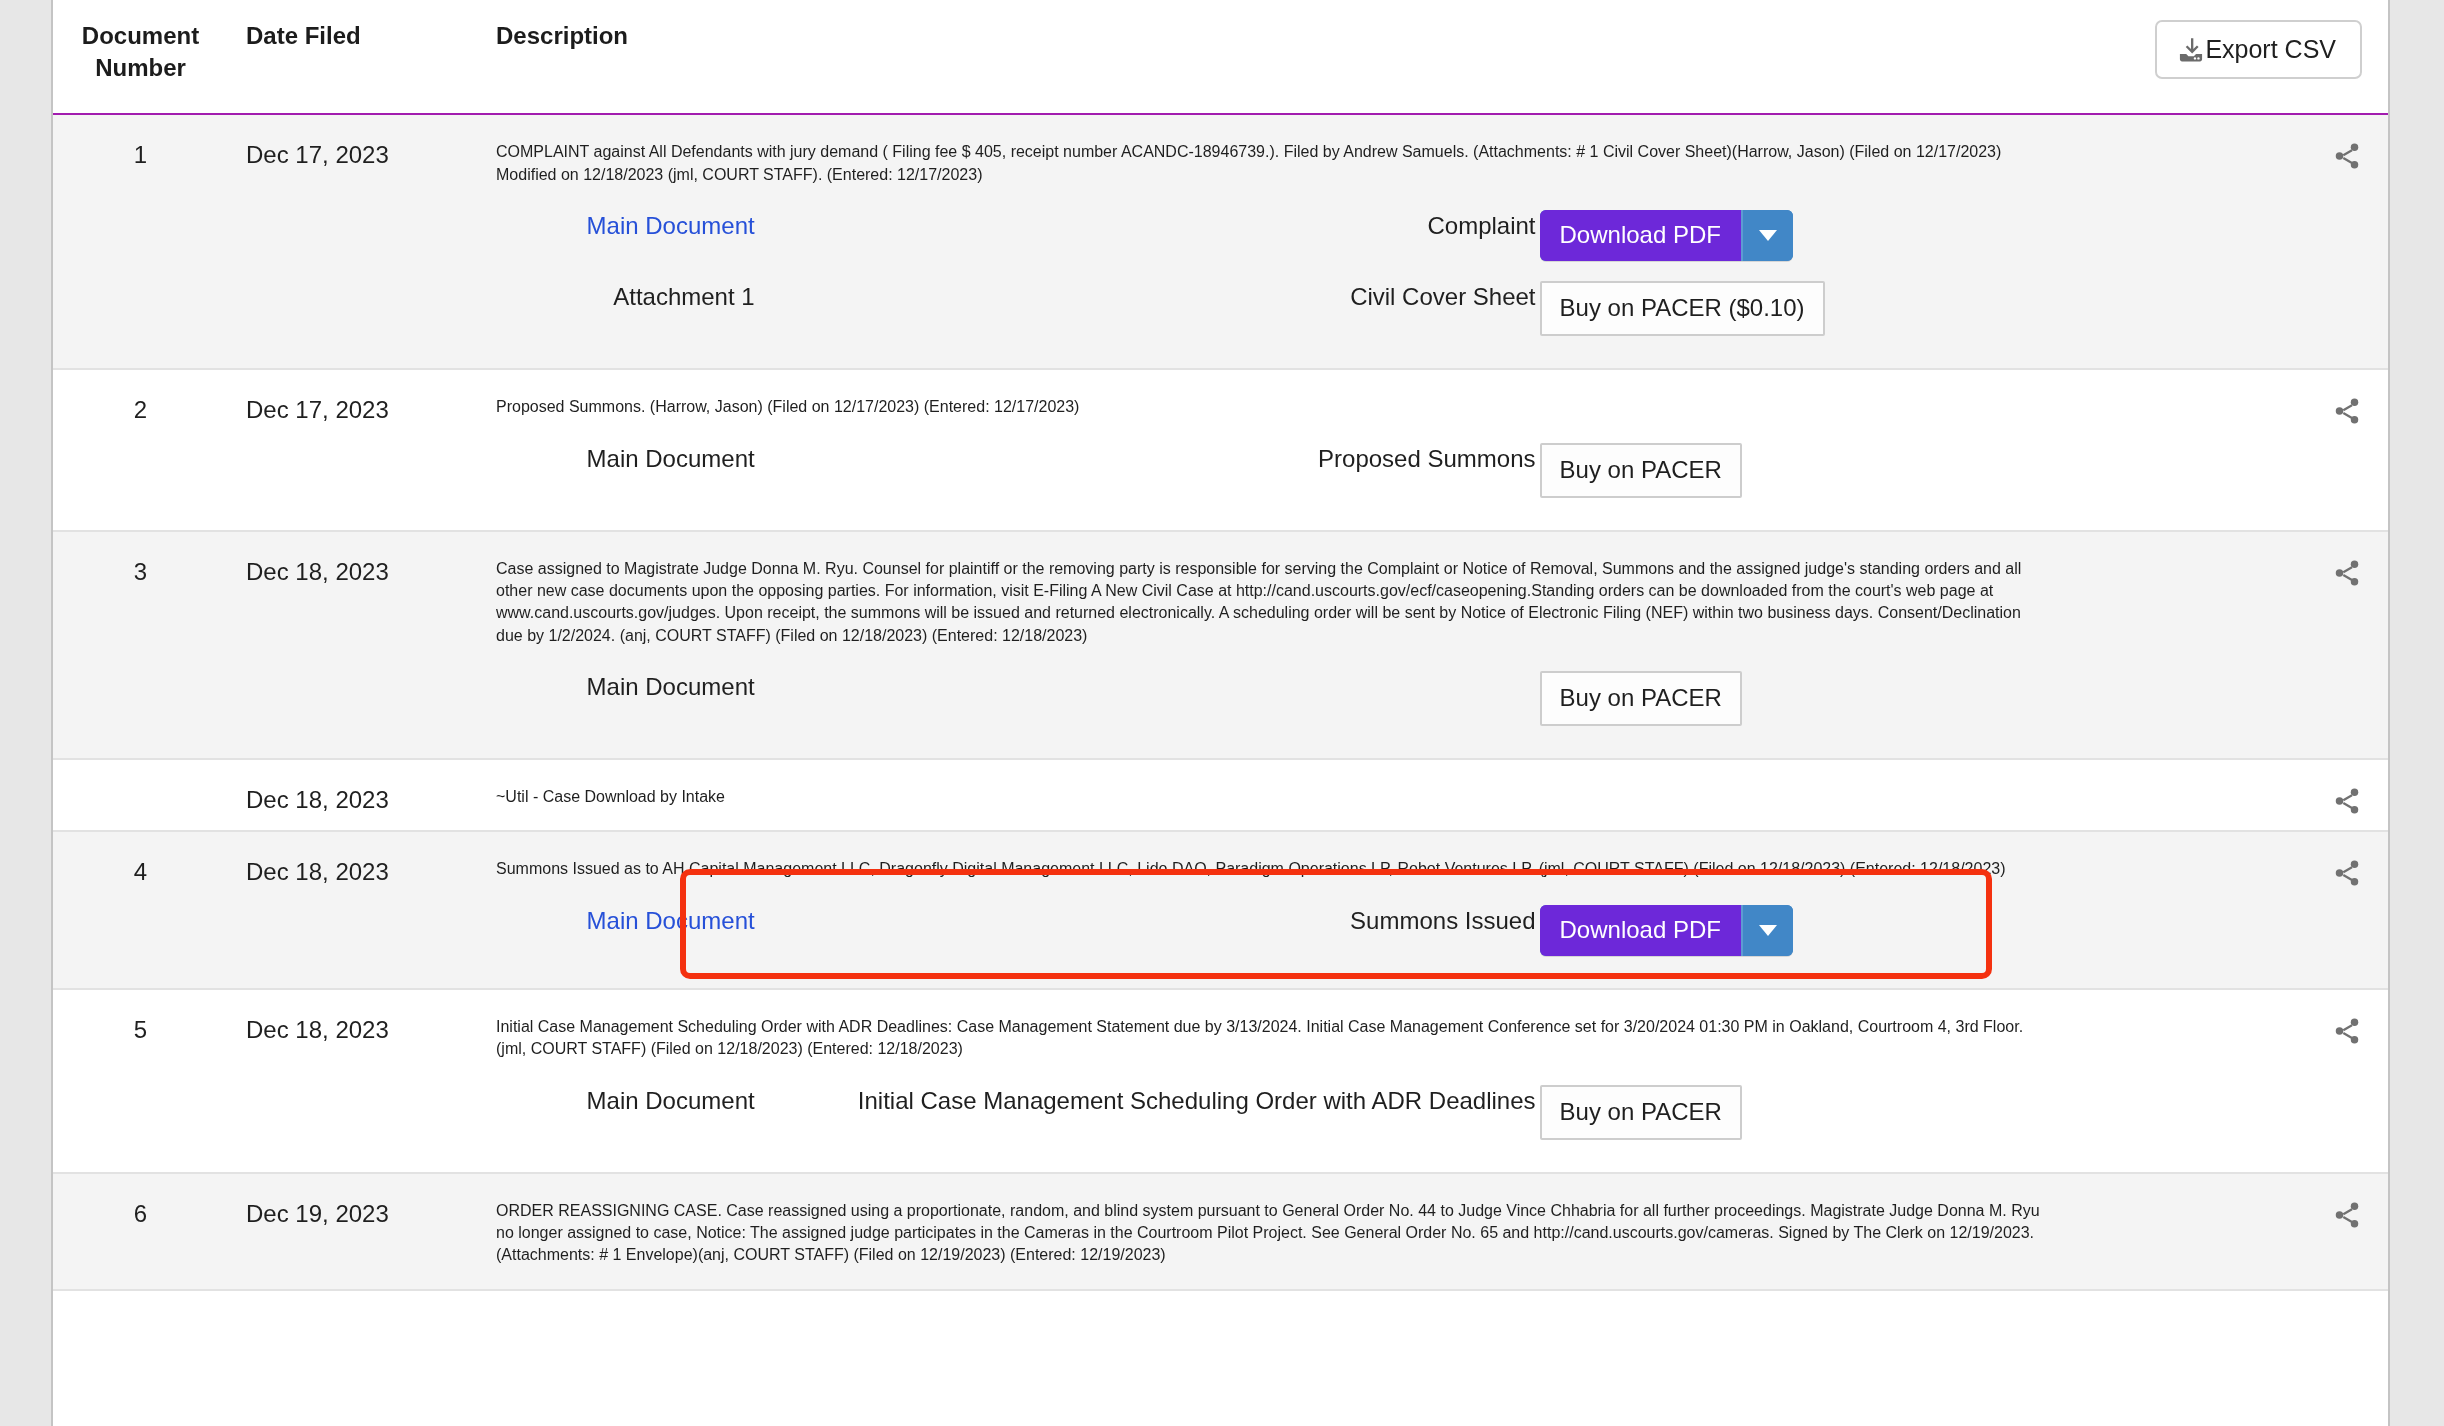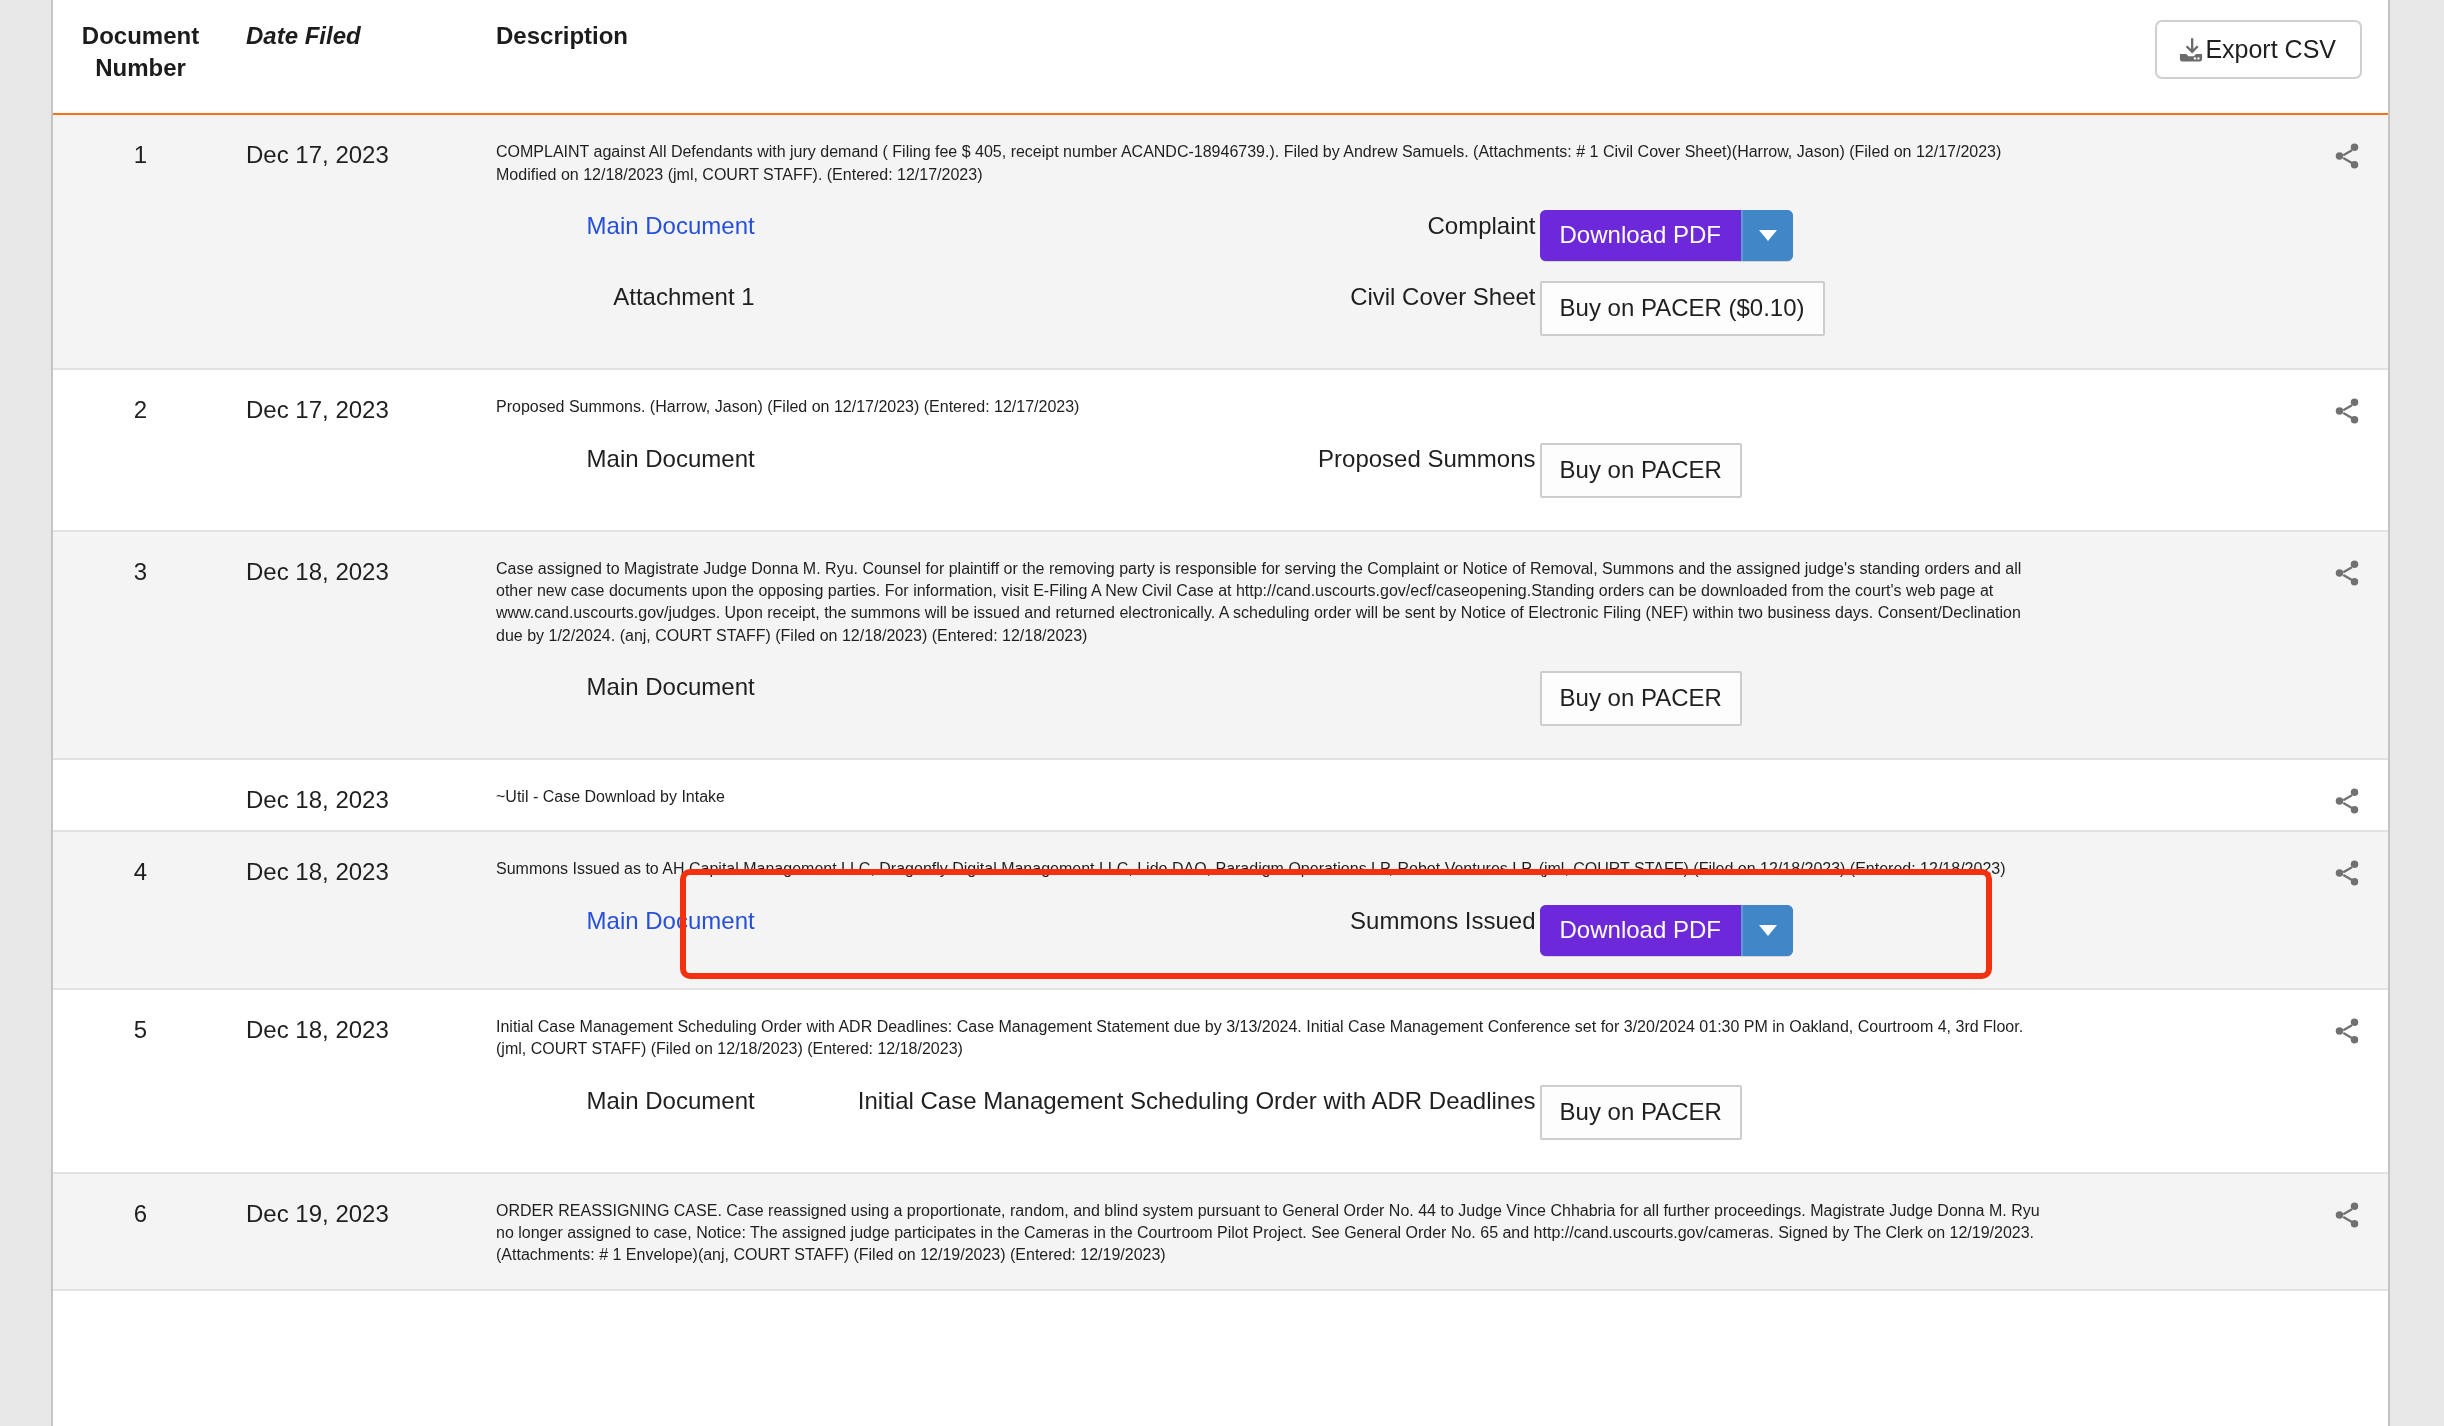--- a/index.html
+++ b/index.html
@@ -47,25 +47,25 @@
   thead th {
     font-size: 24px;
     font-weight: bold;
     color: #1c1c1c;
     vertical-align: top;
     padding: 20px 0 30px 0;
     text-align: left;
     line-height: 1.32;
   }
   thead th.num-head   { text-align: center; padding-left: 0; }
-  thead th.date-head  { padding-left: 18px; font-style: italic; }
+  thead th.date-head  { padding-left: 18px; }
   thead th.desc-head  { padding-left: 28px; }
   thead th.act-head   { padding-right: 26px; text-align: right; }
 
-  thead tr { border-bottom: 2px solid #f97316; }
+  thead tr { border-bottom: 2px solid #a21caf; }
 
   
   .export-btn {
     display: inline-flex;
     align-items: center;
     gap: 0;
     border: 2px solid #cfcfcf;
     border-radius: 7px;
     background: #ffffff;
     padding: 13px 24px 13px 20px;

